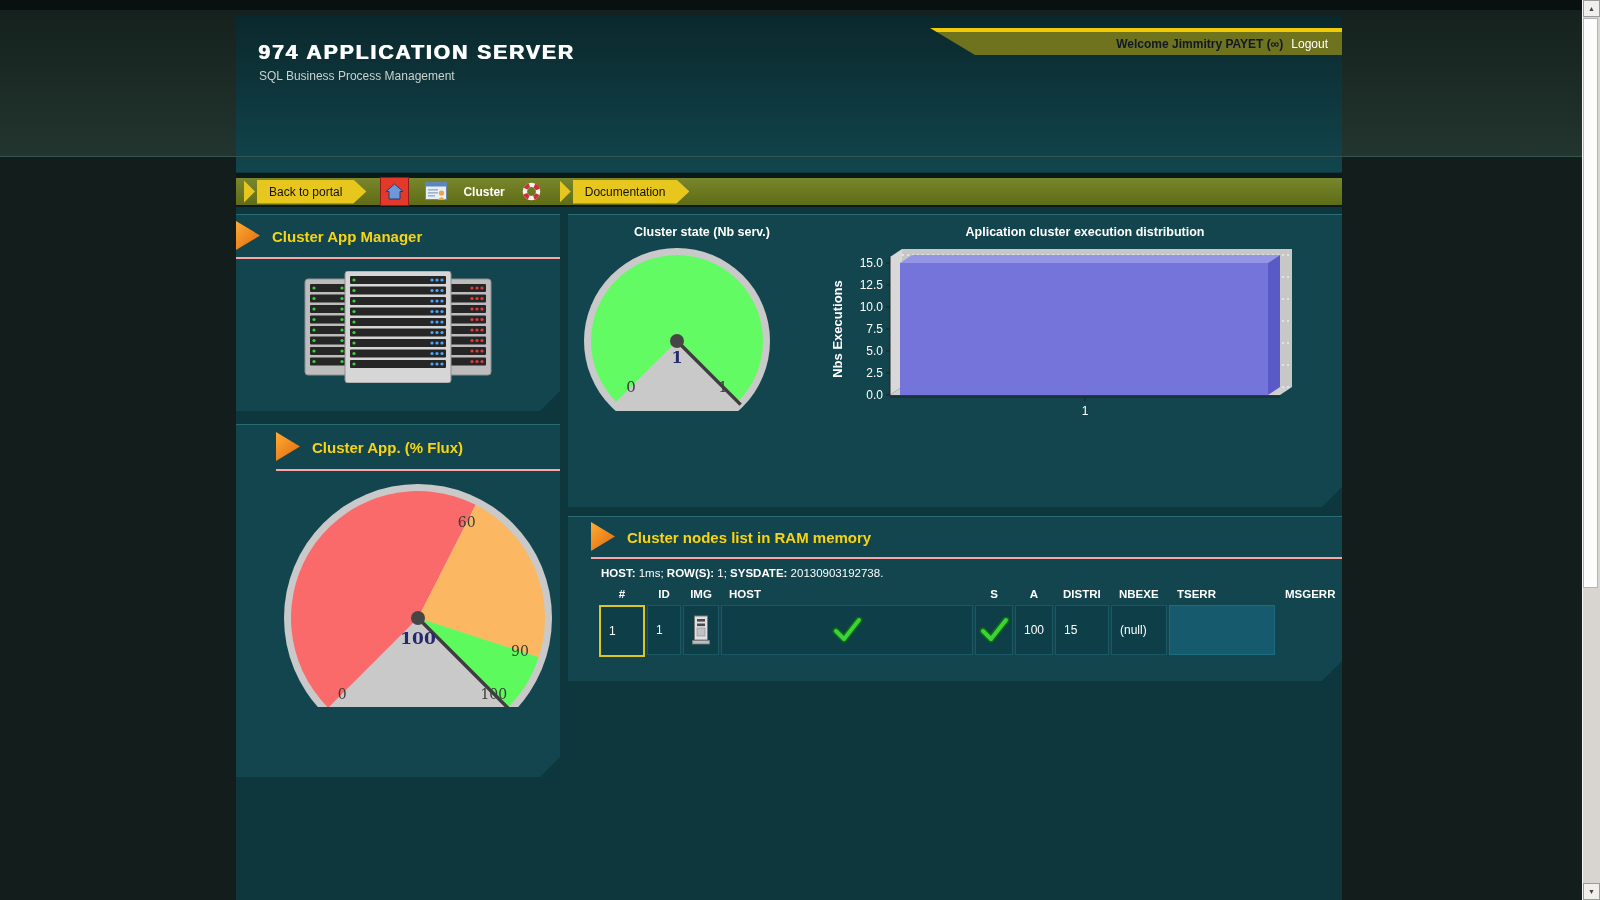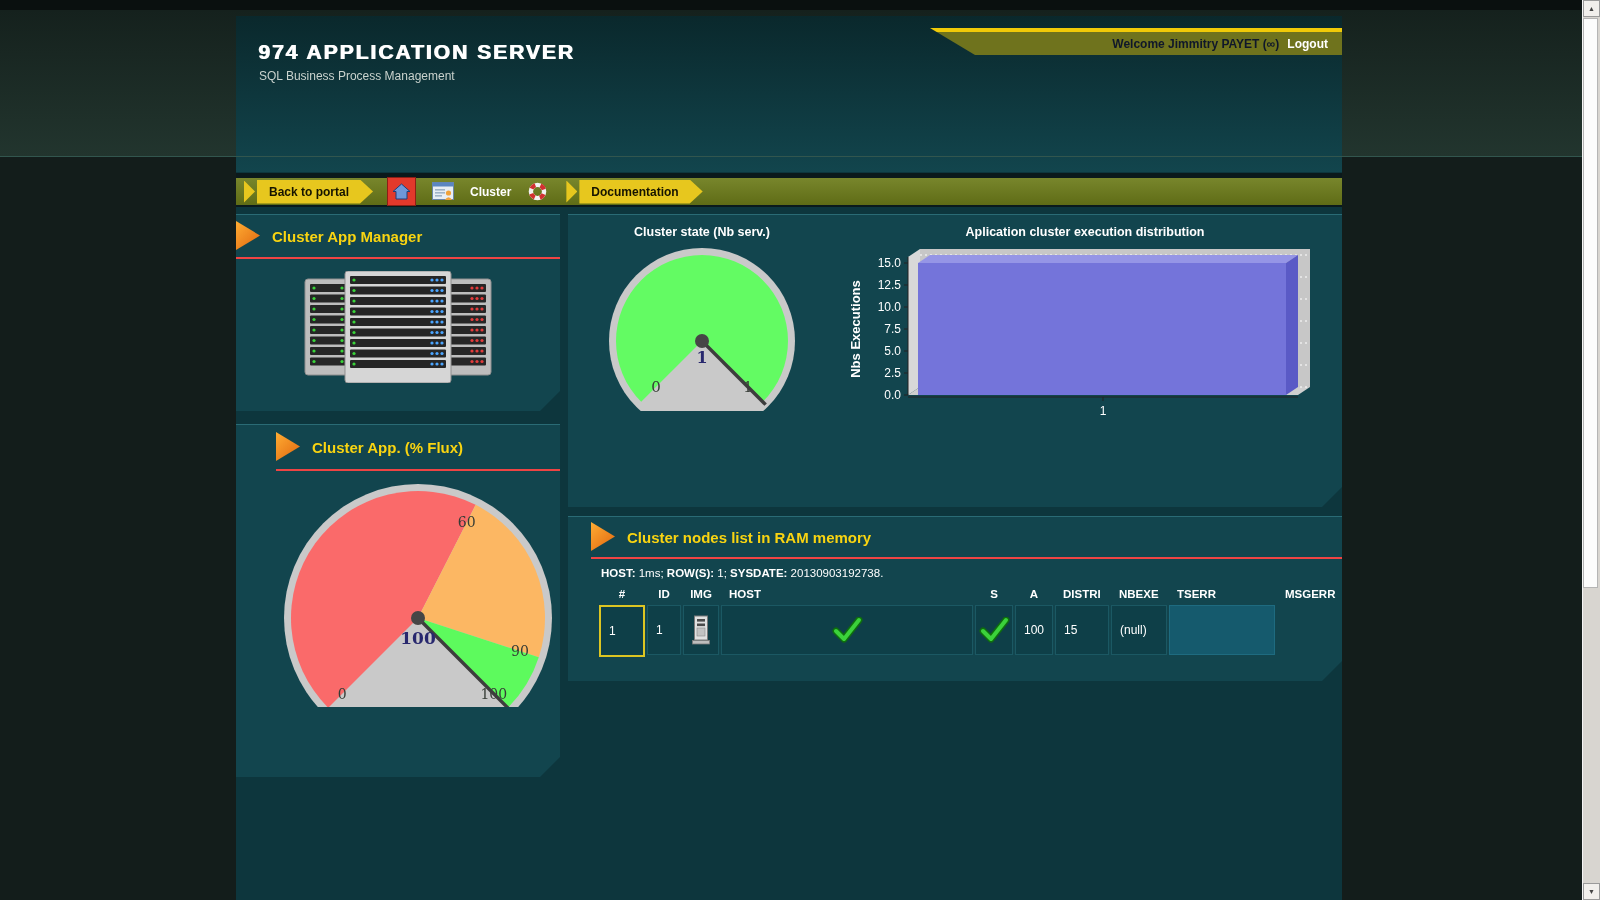--- a/index.html
+++ b/index.html
@@ -17,53 +17,53 @@
     background:linear-gradient(#0a282c,#12454d);}
   .logo{position:absolute;left:22px;top:24px;color:#ffffff;font-size:21px;font-weight:800;
     letter-spacing:2px;text-shadow:1px 0 0 #fff;}
   .logo-sub{position:absolute;left:23px;top:53px;color:#c9d2cd;font-size:12px;}
 
   .banner{position:absolute;right:0;top:12px;width:412px;height:23px;background:#6f731d;
     border-top:4px solid #f0ca08;clip-path:polygon(0 0,100% 0,100% 100%,45px 100%);
     display:flex;align-items:center;justify-content:flex-end;padding-right:0;
     filter:drop-shadow(-4px 3px 0 rgba(5,12,12,.55));}
   .banner .welcome{color:#0f172a;font-weight:bold;font-size:12px;}
-  .banner .logout{color:#ffffff;font-weight:bold;font-size:12px;margin-left:8px;margin-right:14px;cursor:pointer;}
+  .banner .logout{color:#ffffff;font-weight:normal;font-size:12px;margin-left:8px;margin-right:14px;cursor:pointer;}
 
   
   .nav-gap{position:absolute;left:0;top:157px;width:100%;height:5px;background:#0b191b;}
   .navbar{position:absolute;left:0;top:162px;width:100%;height:29px;
     background:linear-gradient(#78862c,#5f6c16);border-bottom:2px solid #0a1a1c;
     display:flex;align-items:center;padding-left:8px;box-sizing:border-box;}
   .chev-tip{width:11px;height:22px;background:#e7c71e;clip-path:polygon(0 0,100% 50%,0 100%);margin-right:2px;flex:none;}
-  .chev{background:#e7c71e;color:#161400;font-weight:bold;font-size:12px;height:24px;line-height:24px;
+  .chev{background:#e7c71e;color:#161400;font-weight:normal;font-size:12px;height:24px;line-height:24px;
     padding:0 24px 0 12px;clip-path:polygon(0 0,calc(100% - 13px) 0,100% 50%,calc(100% - 13px) 100%,0 100%);
     cursor:pointer;flex:none;}
   .nav-home{width:27px;height:27px;background:#e2392b;border:1px solid #8c1f16;margin-left:14px;
     display:flex;align-items:center;justify-content:center;cursor:pointer;flex:none;}
   .nav-ico{margin-left:16px;display:flex;align-items:center;cursor:pointer;flex:none;}
   .nav-label{color:#ffffff;font-weight:bold;font-size:12px;margin-left:16px;cursor:pointer;flex:none;}
 
   
   .panel{position:absolute;background:#12454e;border-top:1px solid #2a6b75;
     clip-path:polygon(0 0,100% 0,100% calc(100% - 20px),calc(100% - 20px) 100%,0 100%);box-sizing:border-box;}
-  .panel-head{position:relative;height:42px;border-bottom:2px solid #ef4444;display:flex;align-items:center;}
+  .panel-head{position:relative;height:42px;border-bottom:2px solid #fca5a5;display:flex;align-items:center;}
   .panel-head .arrow{position:absolute;left:0;top:6px;width:24px;height:29px;
     background:linear-gradient(135deg,#ffad33,#e0660f);clip-path:polygon(0 0,100% 50%,0 100%);
     filter:drop-shadow(1px 1px 0 rgba(0,0,0,.6));}
   .panel-title{color:#f9d411;font-weight:bold;font-size:15px;margin-left:36px;}
   .p1{left:0;top:198px;width:324px;height:197px;}
   .p2{left:0;top:408px;width:324px;height:353px;padding-left:40px;}
   .p3{left:332px;top:198px;width:774px;height:293px;}
   .p4{left:332px;top:500px;width:774px;height:165px;padding-left:23px;}
   .p4 .panel-head{height:40px;}
   .center-body{display:flex;justify-content:center;}
 
   .charts-row{display:flex;align-items:flex-start;}
-  .chart-block{display:flex;flex-direction:column;align-items:center;}
+  .chart-block{display:flex;flex-direction:column;}
   .gauge-block{width:240px;margin-left:14px;}
   .bar-block{flex:1;margin-left:6px;}
   .chart-title{color:#ffffff;font-weight:bold;font-size:12.5px;margin-top:10px;text-align:center;}
 
   
   .stats{color:#ffffff;font-size:11.5px;margin:8px 0 0 10px;}
   .stats b{font-weight:bold;}
   .tbl{display:grid;grid-template-columns:46px 34px 36px 252px 38px 38px 54px 56px 106px 80px;
     grid-auto-rows:auto;gap:2px;margin:6px 8px 0 8px;}
   .th{color:#ffffff;font-weight:bold;font-size:11.5px;height:18px;line-height:18px;}

